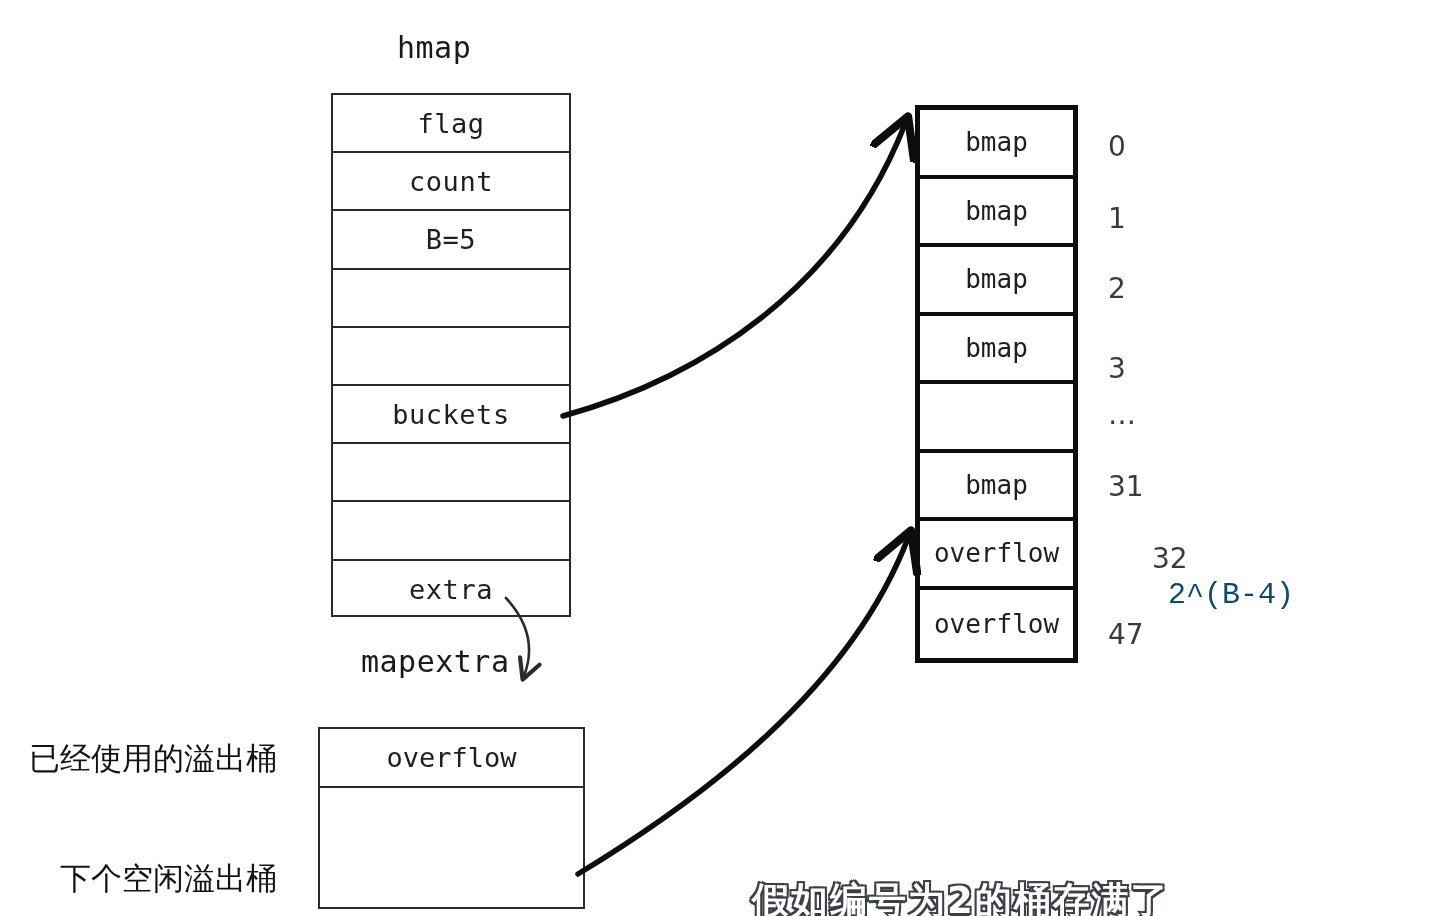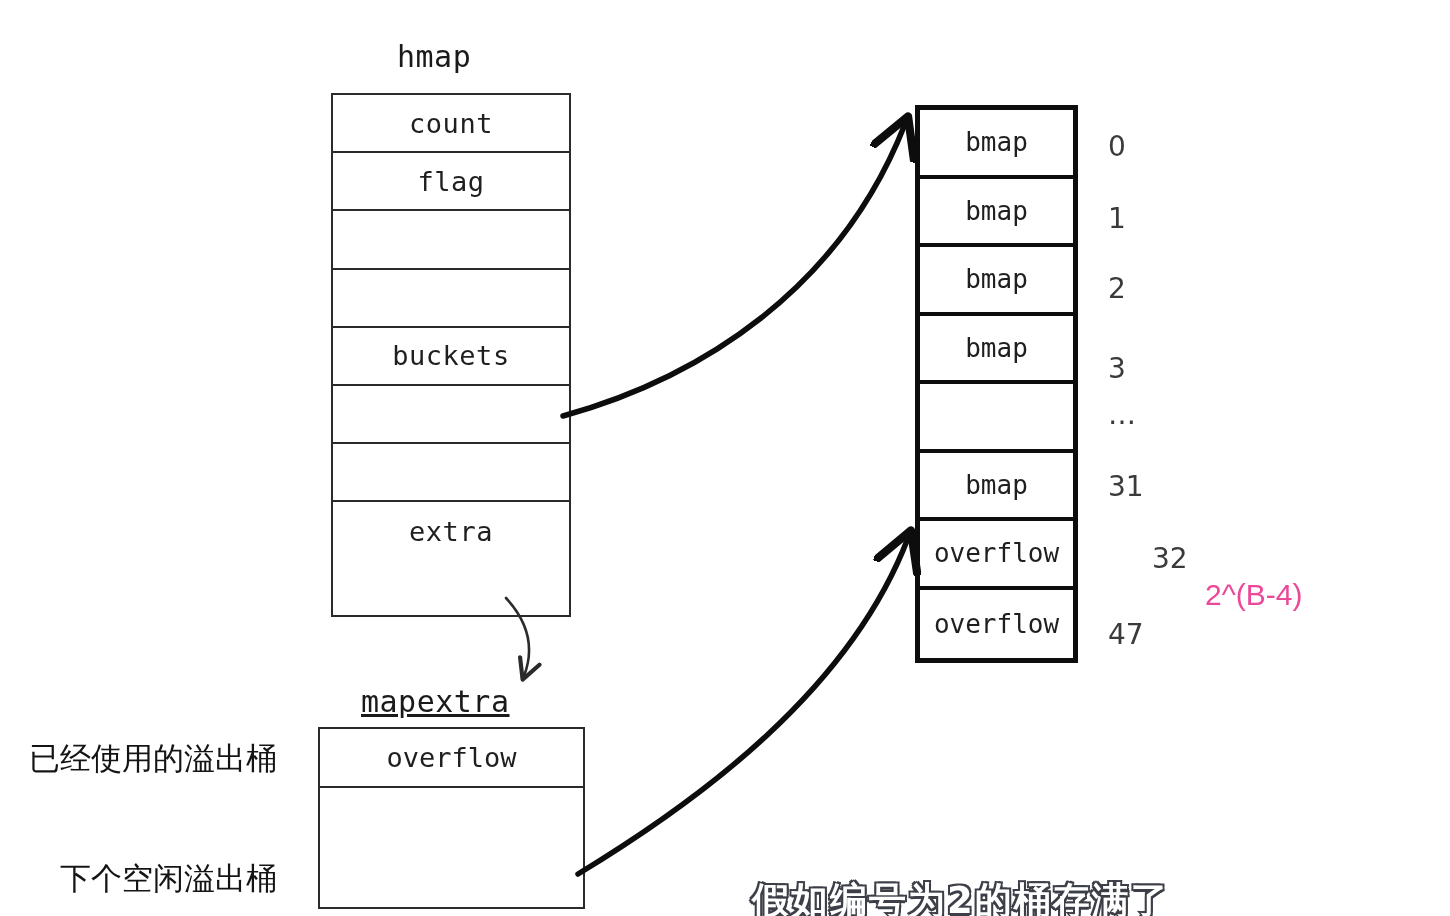--- a/index.html
+++ b/index.html
@@ -110,25 +110,24 @@
     font-size: 28px;
     color: #3a3a3a;
     white-space: nowrap;
   }
 
   
   #pow-label {
     position: absolute;
     left: 1168px;
     top: 578px;
-    font-family: Liberation Sans, sans-serif;
+    font-family: Liberation Mono, monospace;
     font-size: 30px;
-    color: #ec4899;
-    white-space: nowrap;
-    margin-left: 37px;
+    color: #0c4a6e;
+    white-space: nowrap;
   }
 
   
   .cn-label {
     position: absolute;
     font-family: "DejaVu Sans", "Liberation Sans", sans-serif;
     font-size: 31px;
     color: #141414;
     white-space: nowrap;
     font-weight: 500;
@@ -160,34 +159,35 @@
     width: 1450px;
     height: 916px;
     pointer-events: none;
   }
 </style>
 </head>
 <body>
 
 <div id="canvas">
 
-  <div class="struct-title" style="left:397px; top:39px;">hmap</div>
+  <div class="struct-title" style="left:397px; top:30px;">hmap</div>
 
   <div id="hmap-box">
+    <div class="row">flag</div>
     <div class="row">count</div>
-    <div class="row">flag</div>
+    <div class="row">B=5</div>
     <div class="row"></div>
     <div class="row"></div>
     <div class="row">buckets</div>
     <div class="row"></div>
     <div class="row"></div>
     <div class="row">extra</div>
   </div>
 
-  <div class="struct-title" style="left:361px; top:684px;text-decoration:underline;">mapextra</div>
+  <div class="struct-title" style="left:361px; top:644px;">mapextra</div>
 
   <div id="mapextra-box">
     <div class="row">overflow</div>
     <div class="row"></div>
   </div>
 
   <div class="cn-label" style="left:29px; top:738px;">已经使用的溢出桶</div>
   <div class="cn-label" style="left:60px; top:858px;">下个空闲溢出桶</div>
 
   <div id="buckets-box">

